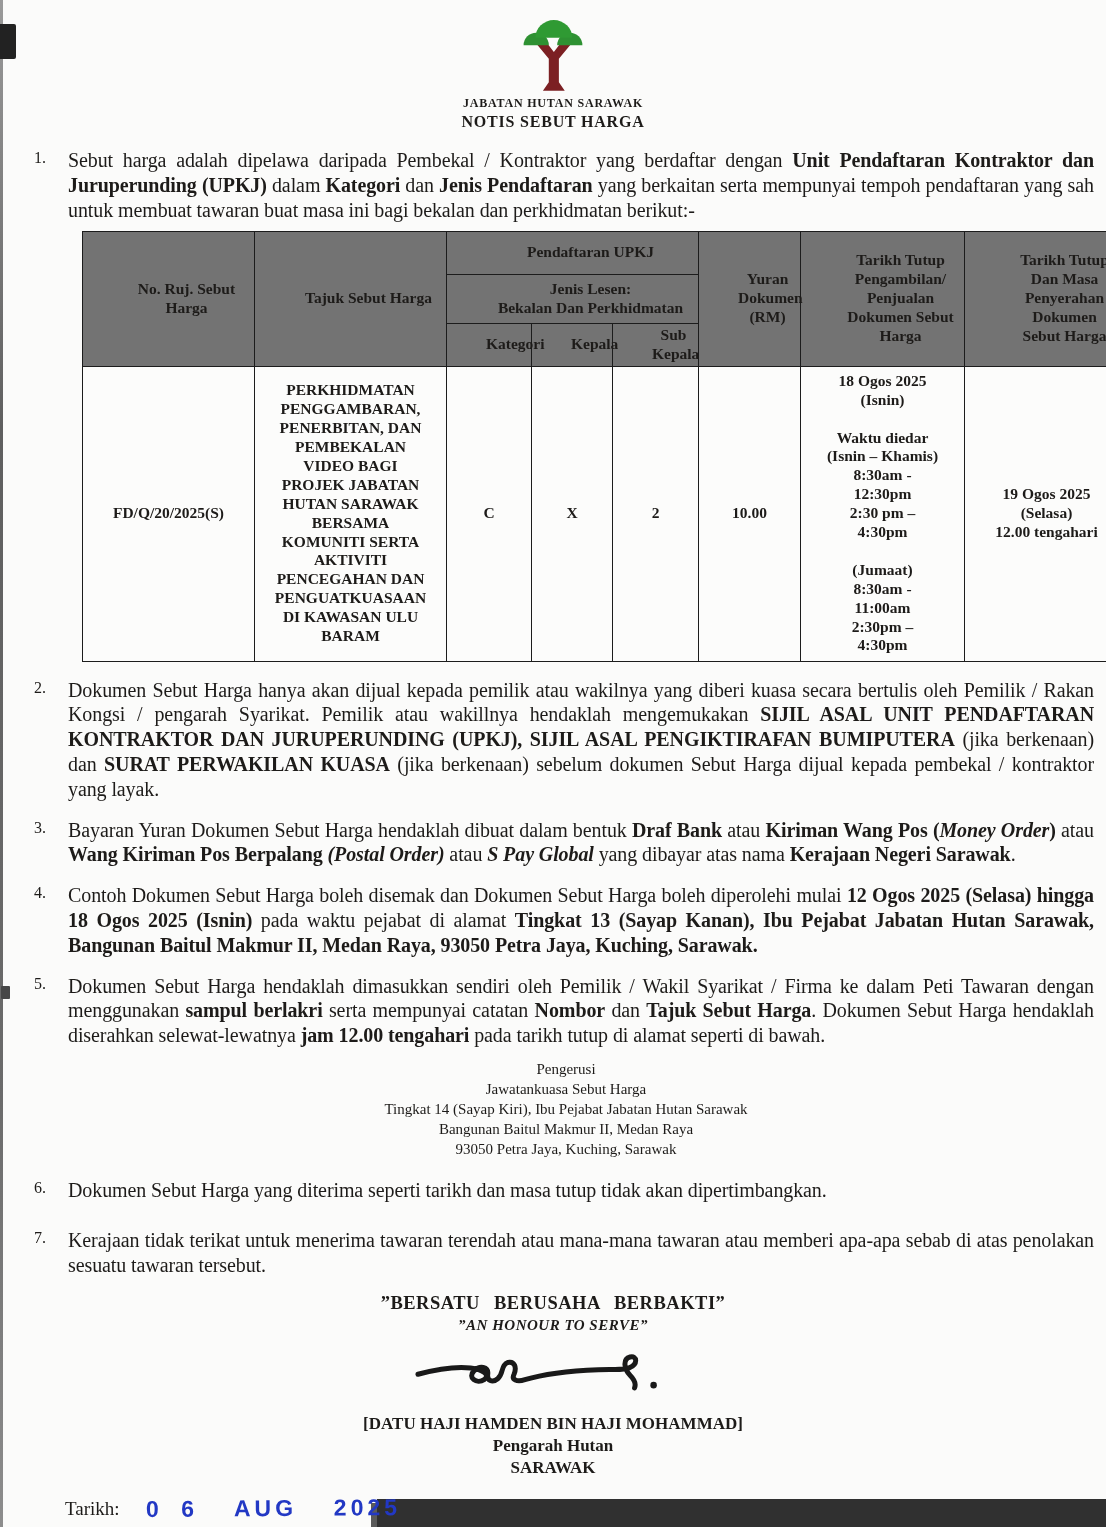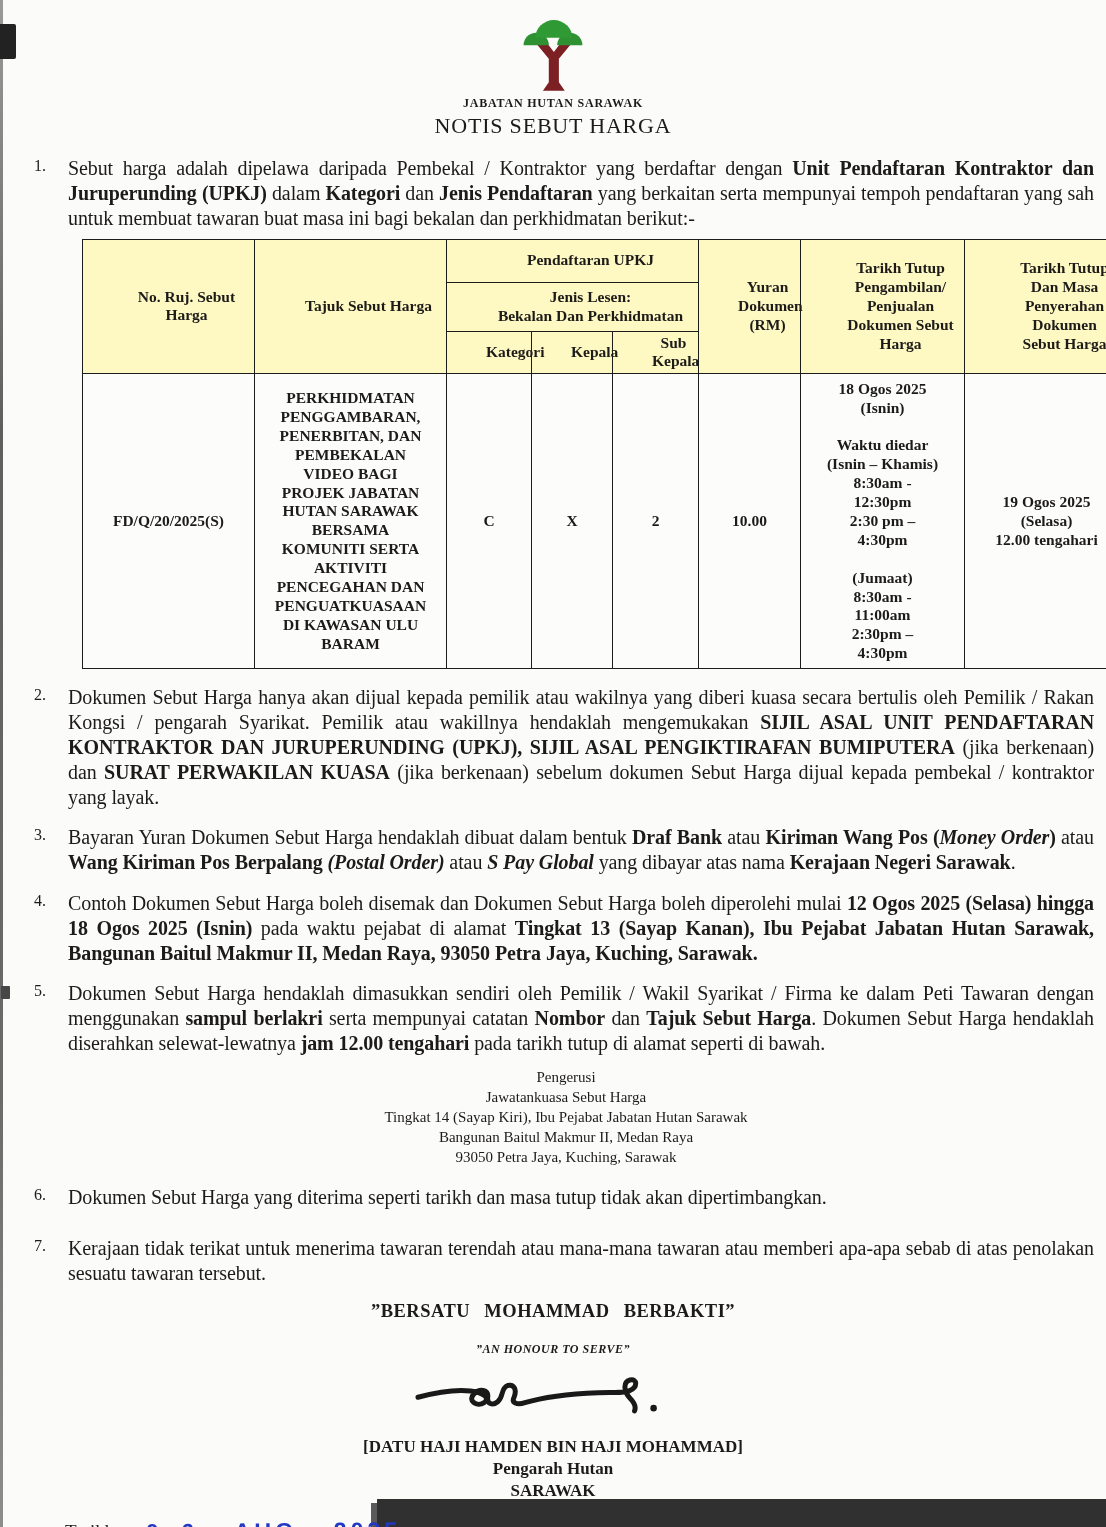--- a/index.html
+++ b/index.html
@@ -16,49 +16,49 @@
   .scan-edge-left{position:absolute;left:0;top:0;width:3px;height:100%;
     background:linear-gradient(#9a9a9a,#5f5f5f 28%,#6b6b6b 72%,#8d8d8d);}
   .scan-corner{position:absolute;left:0;top:24px;width:16px;height:35px;background:#222;border-radius:0 2px 2px 0;}
   .scan-mark-left{position:absolute;left:1px;top:986px;width:9px;height:13px;background:#474747;border-radius:1px;}
   .scan-bottom{position:absolute;left:377px;bottom:0;width:729px;height:28px;background:#303030;}
   .scan-bottom:before{content:"";position:absolute;left:-6px;top:4px;width:6px;height:24px;background:#5a5a5a;}
   
   .doc-header{padding-top:10px;text-align:center;}
   .logo{display:block;margin:0 auto 2px;}
   .org-title{font-weight:bold;font-size:12px;letter-spacing:.8px;line-height:1.3;}
-  .doc-title{font-weight:normal;font-size:22px;letter-spacing:.8px;line-height:1.3;}
+  .doc-title{font-weight:bold;font-size:16px;letter-spacing:.8px;line-height:1.3;}
   
   .clauses{margin:14px 8px 0 34px;}
   .clause{display:flex;margin-top:16px;}
   .clause-no{flex:none;width:34px;font-size:16px;padding-top:1px;}
   .clause-text{flex:1;font-size:20px;line-height:1.24;text-align:justify;padding-right:4px;letter-spacing:-0.1px;}
   .b{font-weight:bold;}
   .i{font-style:italic;}
   
   .tbl-wrap{margin:8px 0 0 48px;}
   table.quote{border-collapse:collapse;width:1046px;table-layout:fixed;}
   table.quote th,table.quote td{
     border:1.6px solid #1c1c1c;
     font-size:15.5px;font-weight:bold;
     text-align:center;white-space:pre-line;line-height:1.22;
     padding:2px 3px;
   }
-  table.quote th{background:#fef9c3;vertical-align:middle;padding-left:39px;}
+  table.quote th{background:#737373;vertical-align:middle;padding-left:39px;}
   table.quote td{background:#fcfcfb;vertical-align:middle;}
   tr.h1 th{height:38px;}
   tr.h2 th{height:44px;text-align:center;}
   tr.h3 th{height:34px;}
   tr.body td{height:290px;}
   td.top{vertical-align:top;padding-top:8px;}
   
   .address-block{margin-top:12px;text-align:center;font-weight:normal;font-size:15px;line-height:1.33;white-space:pre-line;}
   .motto{margin-top:15px;text-align:center;}
   .motto-1{font-weight:bold;font-size:18.5px;word-spacing:9px;letter-spacing:.5px;}
-  .motto-2{font-weight:bold;font-style:italic;font-size:12px;letter-spacing:.5px;margin-top:20px;}
+  .motto-2{font-weight:bold;font-style:italic;font-size:15px;letter-spacing:.5px;margin-top:3px;}
   .sig-wrap{text-align:center;margin-top:4px;}
   .name-block{text-align:center;font-weight:bold;font-size:17px;line-height:1.3;white-space:pre-line;margin-top:13px;}
   
   .date-line{margin:16px 0 0 65px;display:flex;align-items:center;gap:26px;}
   .date-label{font-size:19px;}
   .date-stamp{
     font-family:"Liberation Sans","DejaVu Sans",sans-serif;
     font-weight:bold;font-size:23px;color:#2238c4;
     letter-spacing:4px;word-spacing:8px;white-space:pre;
     transform:rotate(-.4deg);
@@ -210,21 +210,21 @@
       <div class="clause-text"><span>Dokumen Sebut Harga yang diterima seperti tarikh dan masa tutup tidak akan dipertimbangkan.</span></div>
     </div>
 
     <div class="clause" style="margin-top:26px">
       <div class="clause-no">7.</div>
       <div class="clause-text"><span>Kerajaan tidak terikat untuk menerima tawaran terendah atau mana-mana tawaran atau memberi apa-apa sebab di atas penolakan sesuatu tawaran tersebut.</span></div>
     </div>
   </div>
 
   <div class="motto">
-    <div class="motto-1">”BERSATU MOHAMMAD BERBAKTI”</div>
+    <div class="motto-1">”BERSATU BERUSAHA BERBAKTI”</div>
     <div class="motto-2">”AN HONOUR TO SERVE”</div>
   </div>
 
   <div class="sig-wrap">
     <svg width="310" height="58" viewBox="0 0 310 64">
       <path d="M6 40 C 28 34, 46 31, 64 33 C 78 34.5, 86 41, 79 46 C 71 51, 60 44, 68 36 C 74 30, 84 31, 83 40 C 82 47, 88 50, 94 45 C 101 39, 97 30, 105 27 C 113 25, 115 33, 112 40 C 109 46, 115 49, 124 46 C 150 38, 180 36, 205 35 C 222 34, 232 36, 239 33 C 249 29, 248 19, 240 21 C 232 23, 233 34, 240 41 C 244 45, 247 50, 245 55" fill="none" stroke="#191919" stroke-width="5.5" stroke-linecap="round"></path>
       <circle cx="266" cy="52" r="3.6" fill="#191919"></circle>
     </svg>
     <div class="name-block">[DATU HAJI HAMDEN BIN HAJI MOHAMMAD]
 Pengarah Hutan

